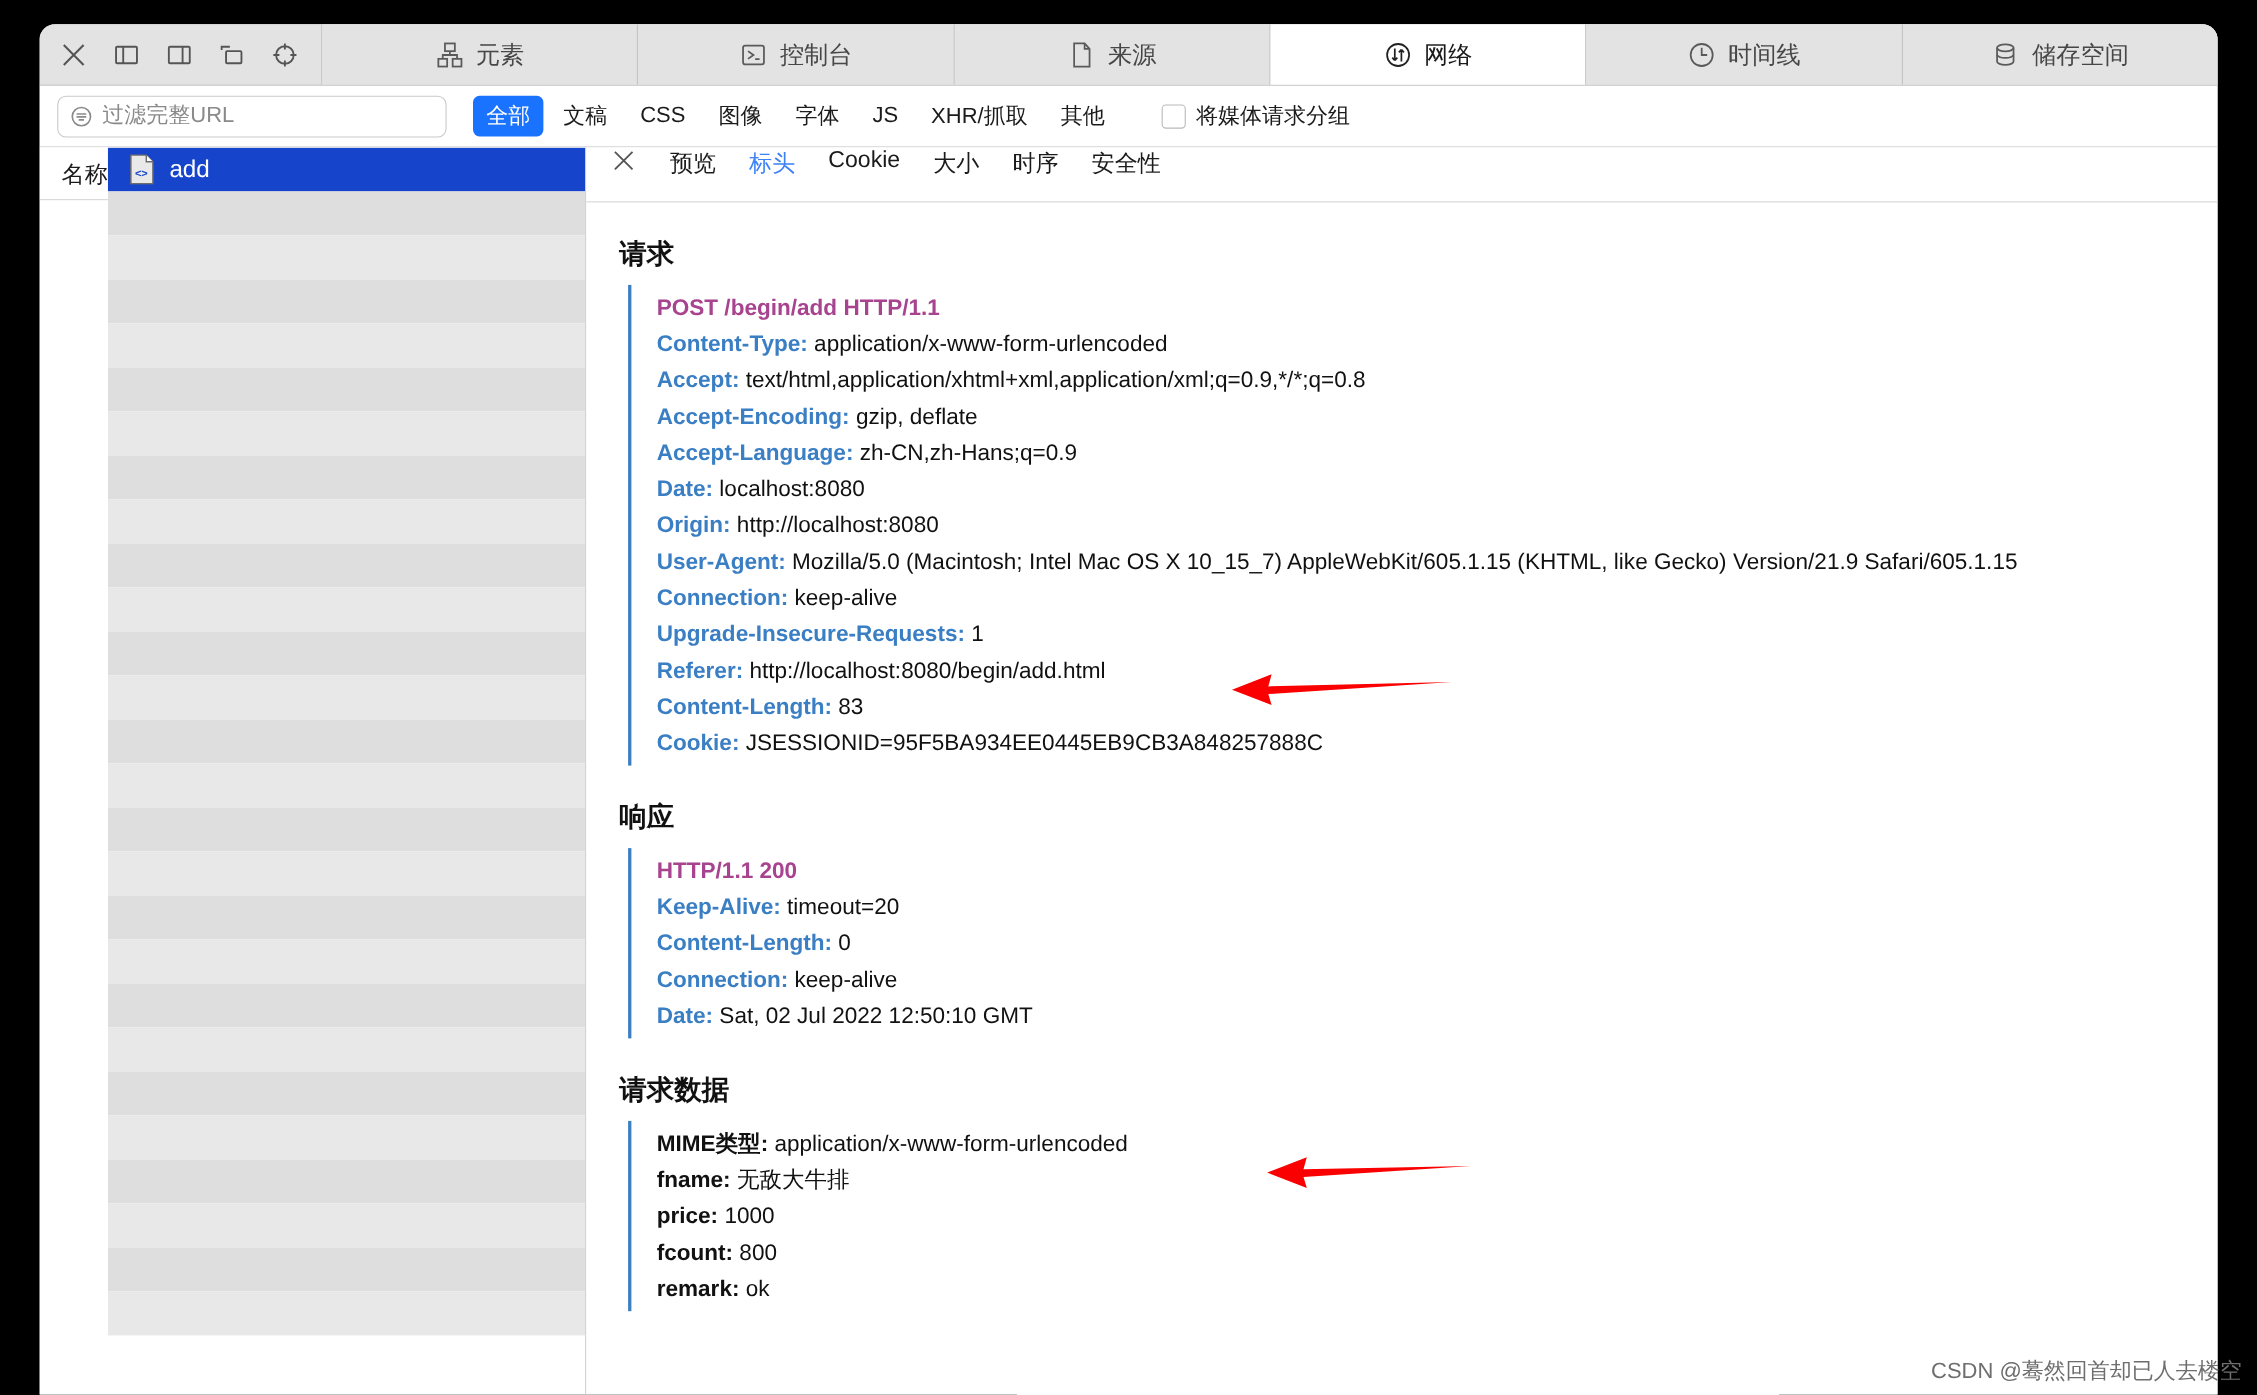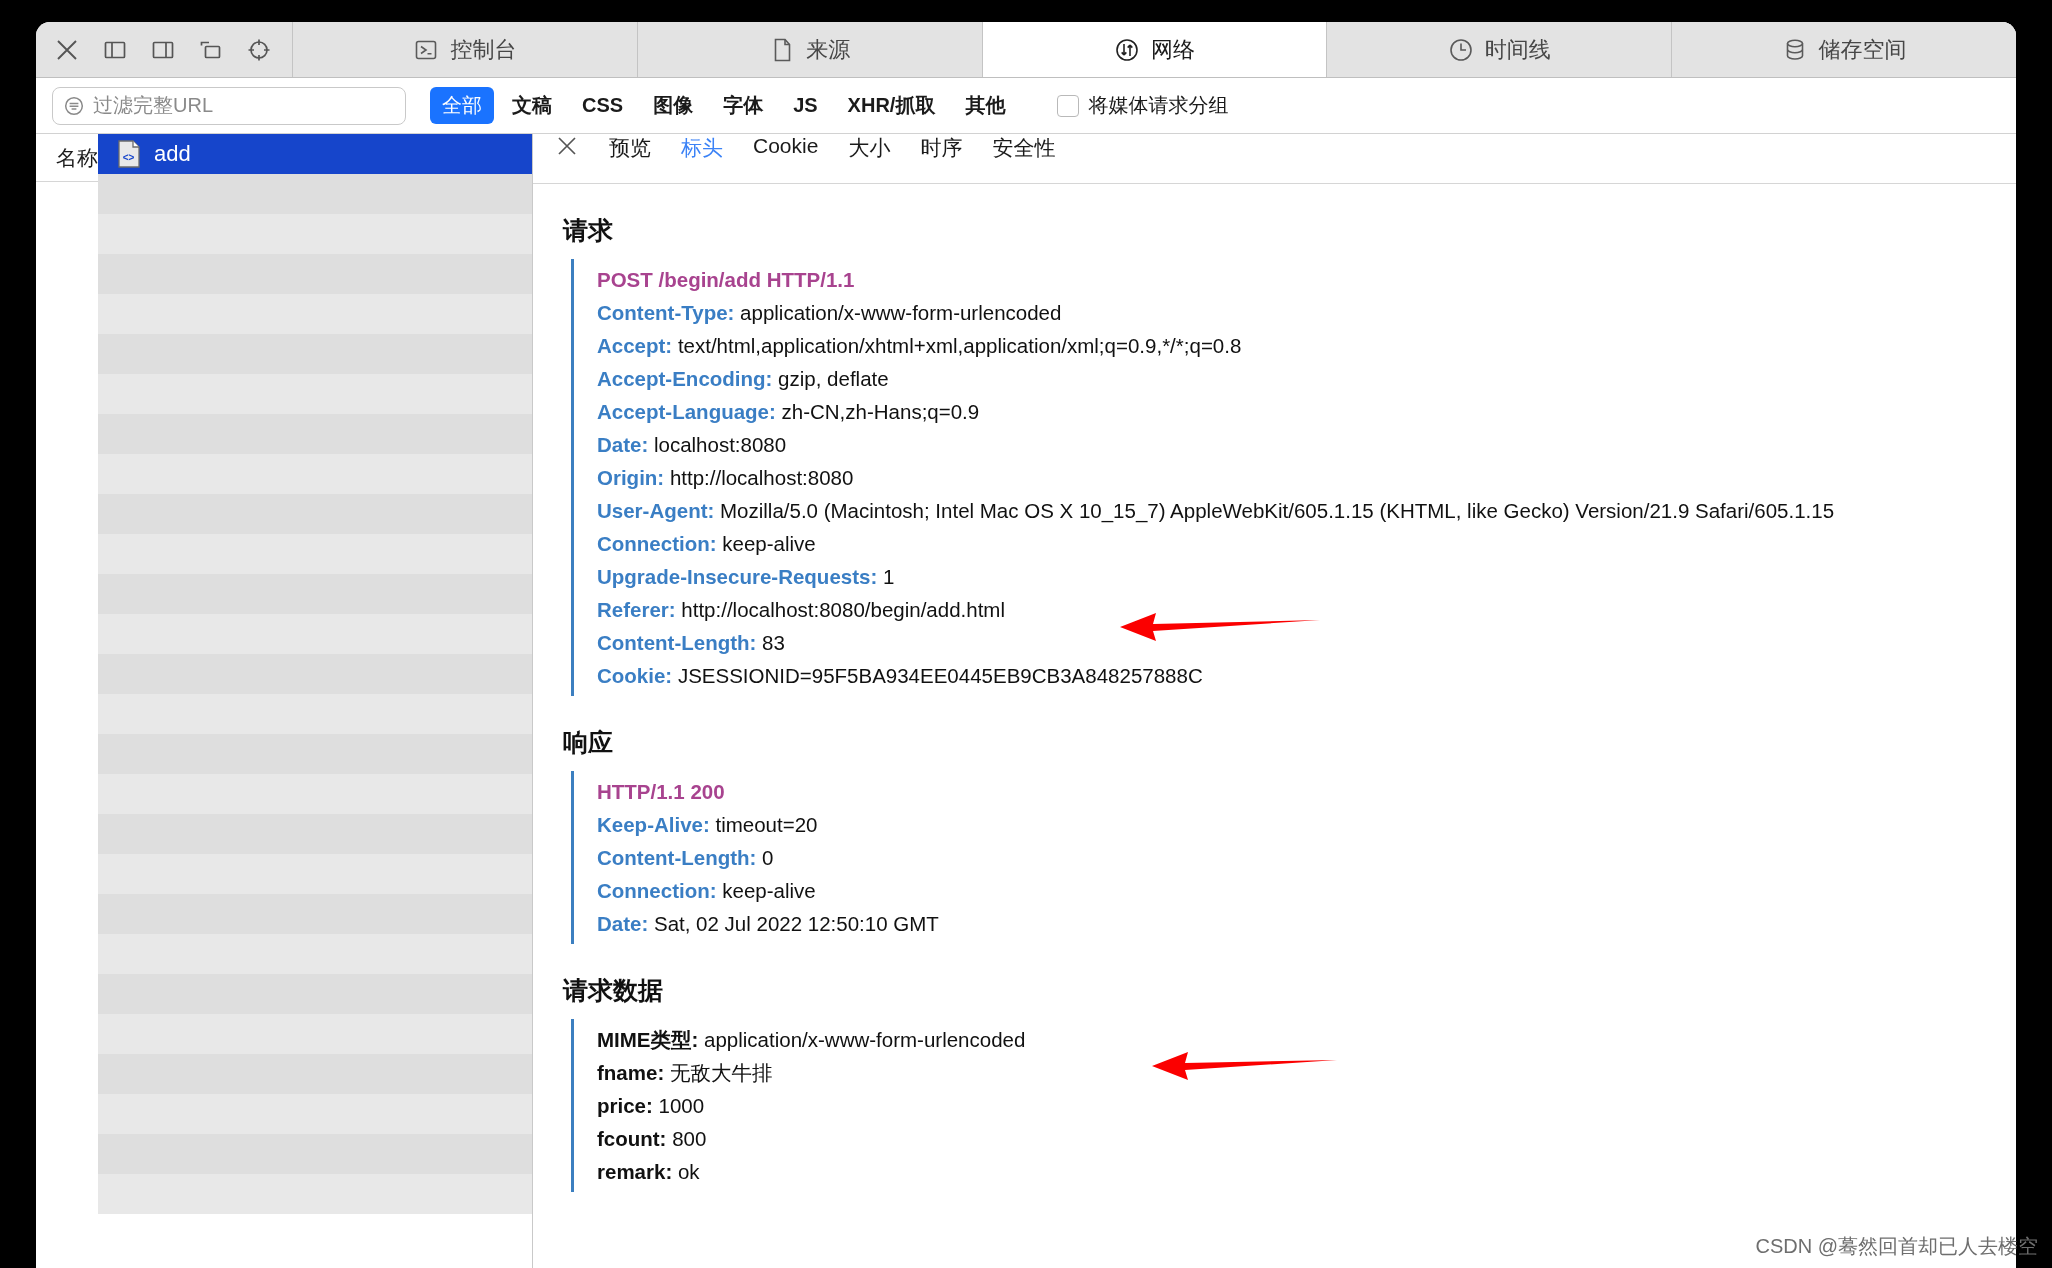--- a/index.html
+++ b/index.html
@@ -82,21 +82,20 @@
     width: 100%;
     background: transparent;
   }
   .filter-input input::placeholder { color: #8a8a8a; }
 
   .chips { display: flex; align-items: center; gap: 6px; margin-left: 10px; }
   .chip {
     font-size: 20px; color: #1b1b1b;
     padding: 5px 12px; border-radius: 6px;
     white-space: nowrap;
-    font-weight: bold;
   }
   .chip.on { background: #1a73ff; color: #fff; font-weight: 400; }
 
   .media-group { display: flex; align-items: center; gap: 9px; margin-left: 26px; }
   .cb {
     width: 22px; height: 22px;
     border: 1px solid #b9b9b9; border-radius: 4px;
     background: #fff;
   }
   .media-group span { font-size: 20px; color: #1b1b1b; white-space: nowrap; }
@@ -209,20 +208,31 @@
           </svg>
         </span>
         <span class="tool-ic">
           <svg viewBox="0 0 26 26" width="26" height="26" fill="none" stroke="currentColor" stroke-width="1.7">
             <circle cx="13" cy="13" r="8"></circle>
             <path d="M13 2.5 L13 8 M13 18 L13 23.5 M2.5 13 L8 13 M18 13 L23.5 13"></path>
           </svg>
         </span>
       </div>
 
+      <div class="tb-tab">
+        <span class="ti">
+          <svg viewBox="0 0 26 26" width="26" height="26" fill="none" stroke="#5a5a5a" stroke-width="1.6">
+            <rect x="8.5" y="2.5" width="9" height="7"></rect>
+            <rect x="2.5" y="16.5" width="8" height="7"></rect>
+            <rect x="15.5" y="16.5" width="8" height="7"></rect>
+            <path d="M13 9.5 L13 13 M6.5 16.5 L6.5 13 L19.5 13 L19.5 16.5"></path>
+          </svg>
+        </span>
+        <span>元素</span>
+      </div>
 
       <div class="tb-tab">
         <span class="ti">
           <svg viewBox="0 0 26 26" width="26" height="26" fill="none" stroke="#5a5a5a" stroke-width="1.6">
             <rect x="3.5" y="4.5" width="19" height="17" rx="2"></rect>
             <path d="M8 9.5 L13 13 L8 16.5 M14.5 16.8 L18.5 16.8"></path>
           </svg>
         </span>
         <span>控制台</span>
       </div>

